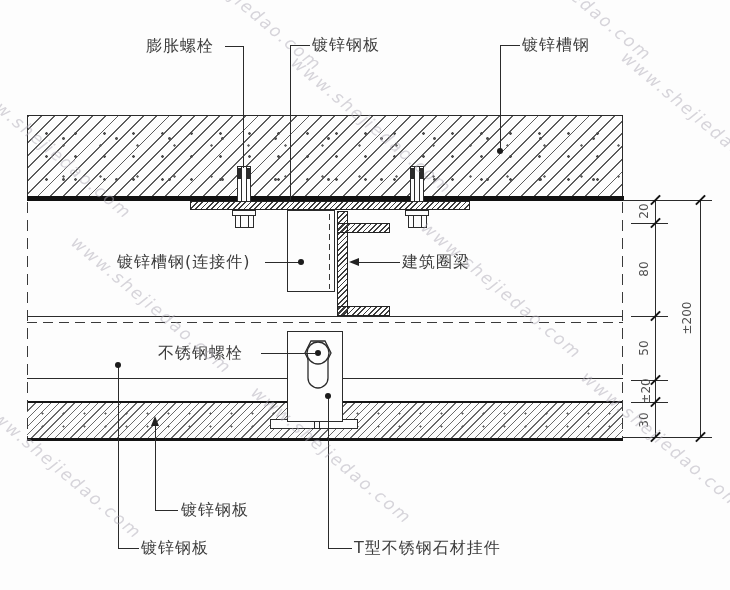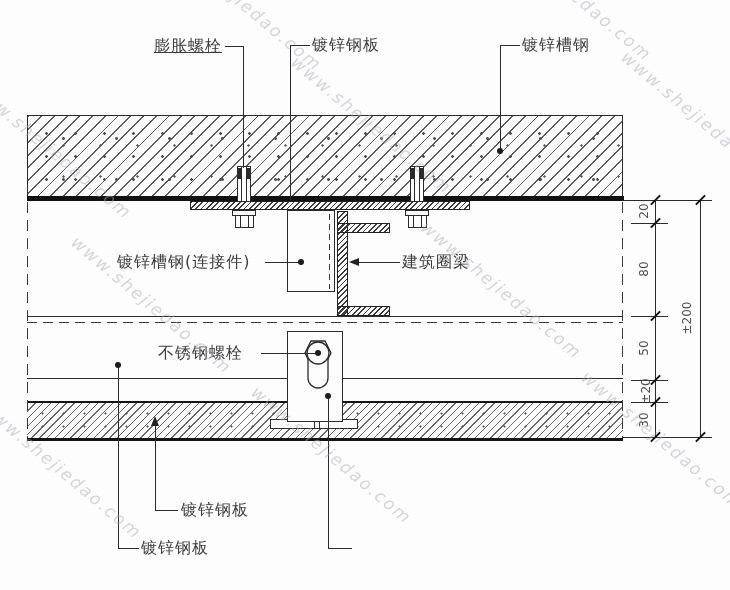--- a/index.html
+++ b/index.html
@@ -144,28 +144,29 @@
   <div class="arrow-up" style="left:151px;top:416px;"></div>
 
   <div class="ln" style="left:119px;top:548px;width:20px;height:1px;"></div>
   <div class="ln" style="left:118px;top:367px;width:1px;height:182px;"></div>
   <div class="dot" style="left:115px;top:362px;"></div>
 
   <div class="ln" style="left:329px;top:548px;width:23px;height:1px;"></div>
   <div class="ln" style="left:328px;top:398px;width:1px;height:151px;"></div>
   <div class="dot" style="left:325px;top:393px;"></div>
 
-  <div class="lbl" style="left:154px;top:37px;text-decoration:underline;">膨胀螺栓</div>
+  <div class="lbl" style="left:146px;top:37px;">膨胀螺栓</div>
   <div class="lbl" style="left:312px;top:36px;">镀锌钢板</div>
   <div class="lbl" style="left:522px;top:36px;">镀锌槽钢</div>
   <div class="lbl" style="left:117px;top:253px;">镀锌槽钢(连接件)</div>
   <div class="lbl" style="left:402px;top:253px;">建筑圈梁</div>
   <div class="lbl" style="left:158px;top:344px;">不锈钢螺栓</div>
   <div class="lbl" style="left:181px;top:501px;">镀锌钢板</div>
   <div class="lbl" style="left:141px;top:539px;">镀锌钢板</div>
+  <div class="lbl" style="left:354px;top:539px;">T型不锈钢石材挂件</div>
 
   <div class="wm" style="left:140px;top:-8px;">www.shejiedao.com</div>
   <div class="wm" style="left:470px;top:-18px;">www.shejiedao.com</div>
   <div class="wm" style="left:-50px;top:140px;">www.shejiedao.com</div>
   <div class="wm" style="left:270px;top:115px;">www.shejiedao.com</div>
   <div class="wm" style="left:600px;top:110px;">www.shejiedao.com</div>
   <div class="wm" style="left:50px;top:295px;">www.shejiedao.com</div>
   <div class="wm" style="left:400px;top:280px;">www.shejiedao.com</div>
   <div class="wm" style="left:-40px;top:460px;">www.shejiedao.com</div>
   <div class="wm" style="left:230px;top:445px;">www.shejiedao.com</div>

